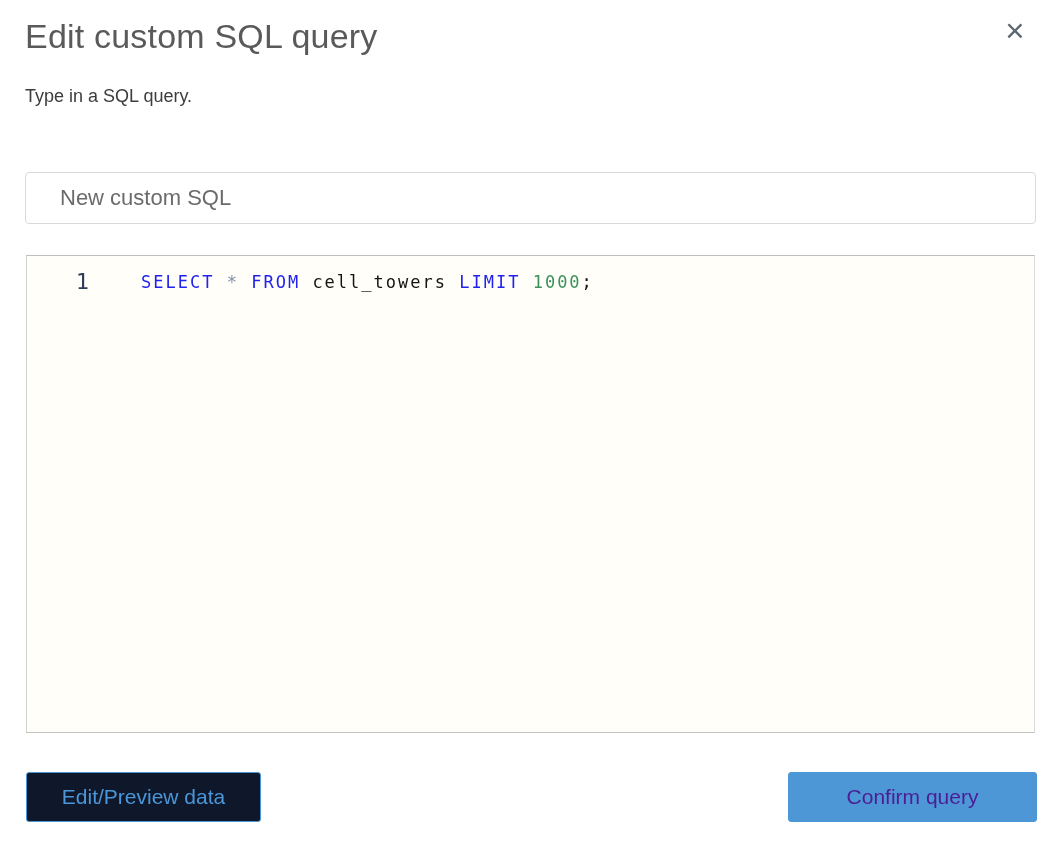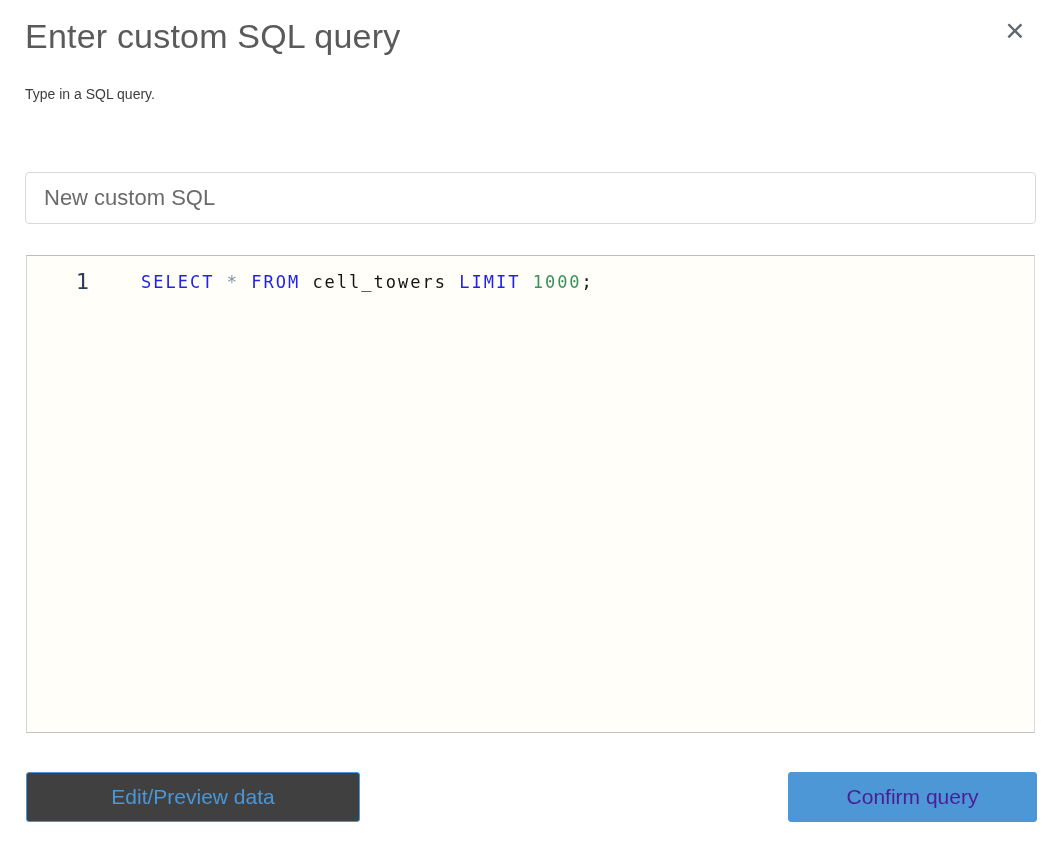--- a/index.html
+++ b/index.html
@@ -30,32 +30,32 @@
     line-height: 34px;
     color: #5d676f;
     cursor: pointer;
     text-align: center;
     padding: 0;
   }
 
   .dialog-subtitle {
     position: absolute;
     left: 25px; top: 86px;
-    font-size: 14px;
+    font-size: 18px;
     color: #3d3d3d;
   }
 
   .name-input {
     position: absolute;
     left: 25px; top: 172px;
     width: 1011px; height: 52px;
     border: 1px solid #d9d9d9;
     border-radius: 4px;
     background: #ffffff;
-    padding: 0 0 0 18px;
+    padding: 0 0 0 34px;
     font-family: "Liberation Sans", "DejaVu Sans", sans-serif;
     font-size: 22px;
     color: #6b6b6b;
     outline: none;
   }
 
   .sql-editor {
     position: absolute;
     left: 26px; top: 255px;
     width: 1009px; height: 478px;
@@ -99,38 +99,38 @@
     top: 772px;
     height: 50px;
     border-radius: 3px;
     font-family: "Liberation Sans", "DejaVu Sans", sans-serif;
     font-size: 21px;
     cursor: pointer;
   }
 
   .btn-secondary {
     left: 26px;
-    width: 334px;
-    background: #404040;
+    width: 235px;
+    background: #0f172a;
     border: 1px solid #4a96d8;
     color: #4a96d8;
   }
 
   .btn-primary {
     left: 788px;
     width: 249px;
     background: #4d97d7;
     border: 1px solid #4d97d7;
     color: #4c1d95;
   }
 </style>
 </head>
 <body>
 
-<h1 class="dialog-title">Enter custom SQL query</h1>
+<h1 class="dialog-title">Edit custom SQL query</h1>
 
 <button class="close-btn">×</button>
 
 <p class="dialog-subtitle">Type in a SQL query.</p>
 
 <input class="name-input" type="text" value="New custom SQL" style="">
 
 <div class="sql-editor">
   <div class="editor-gutter">
     <div>1</div>

